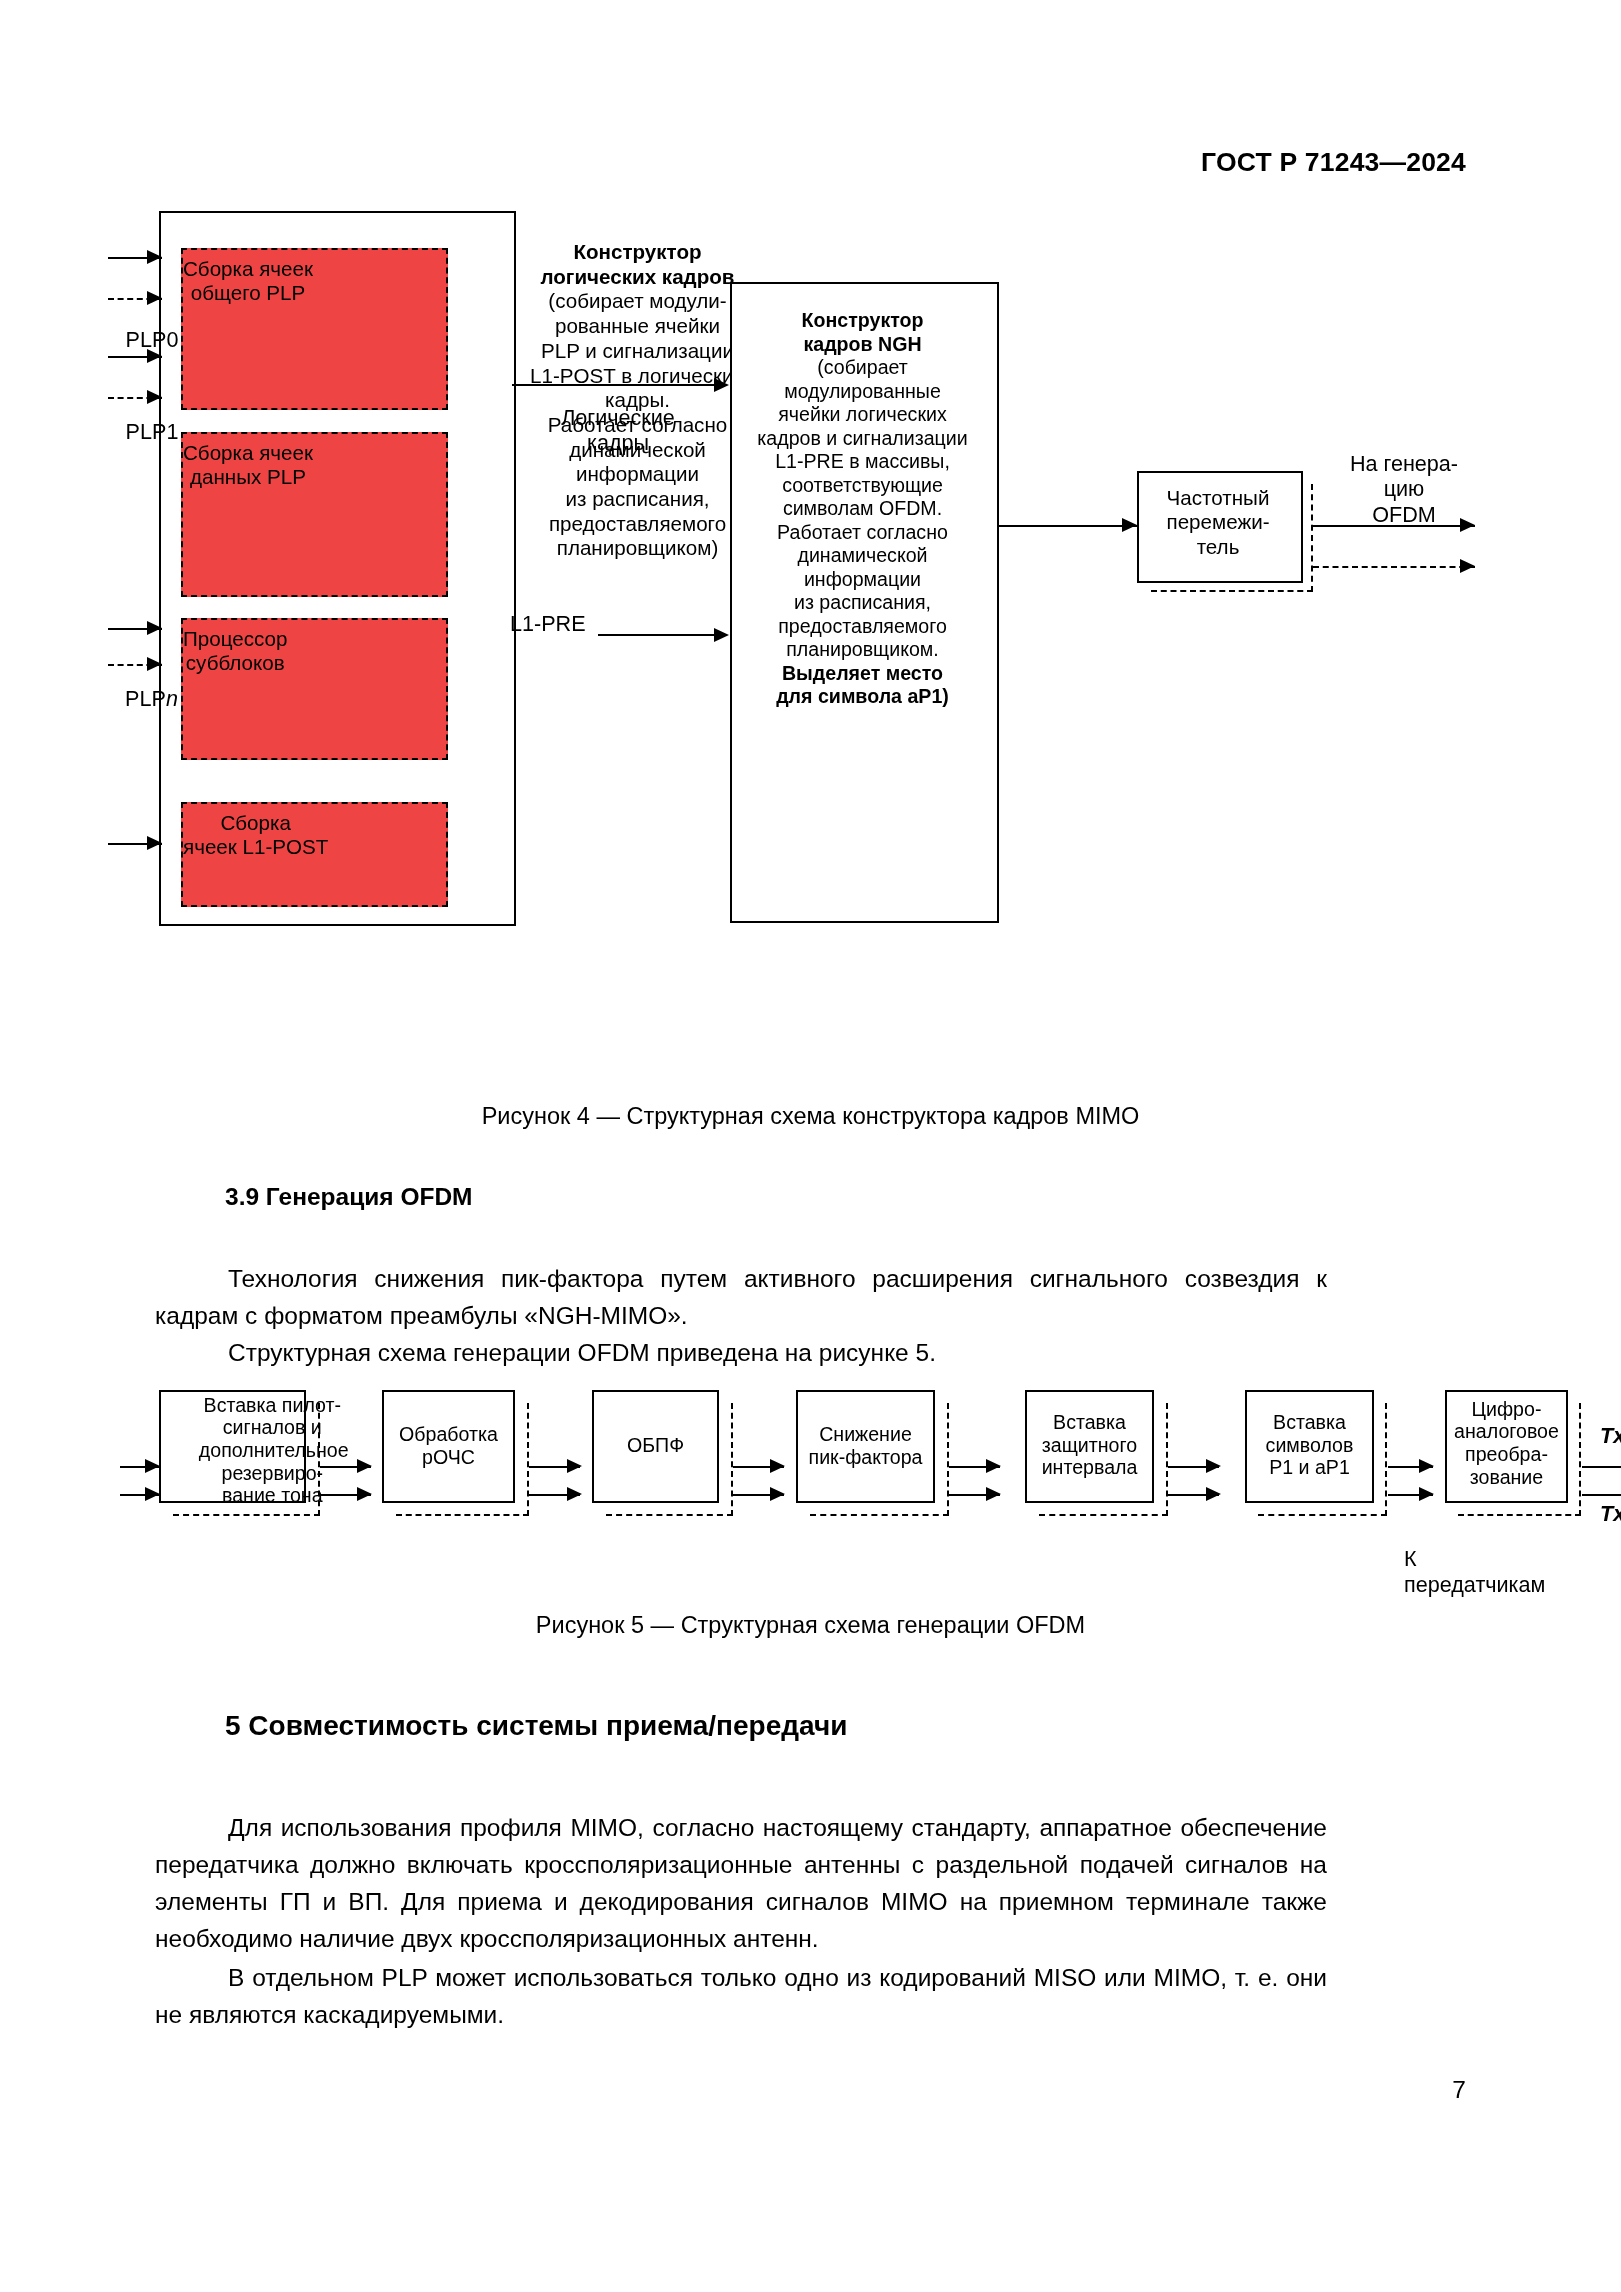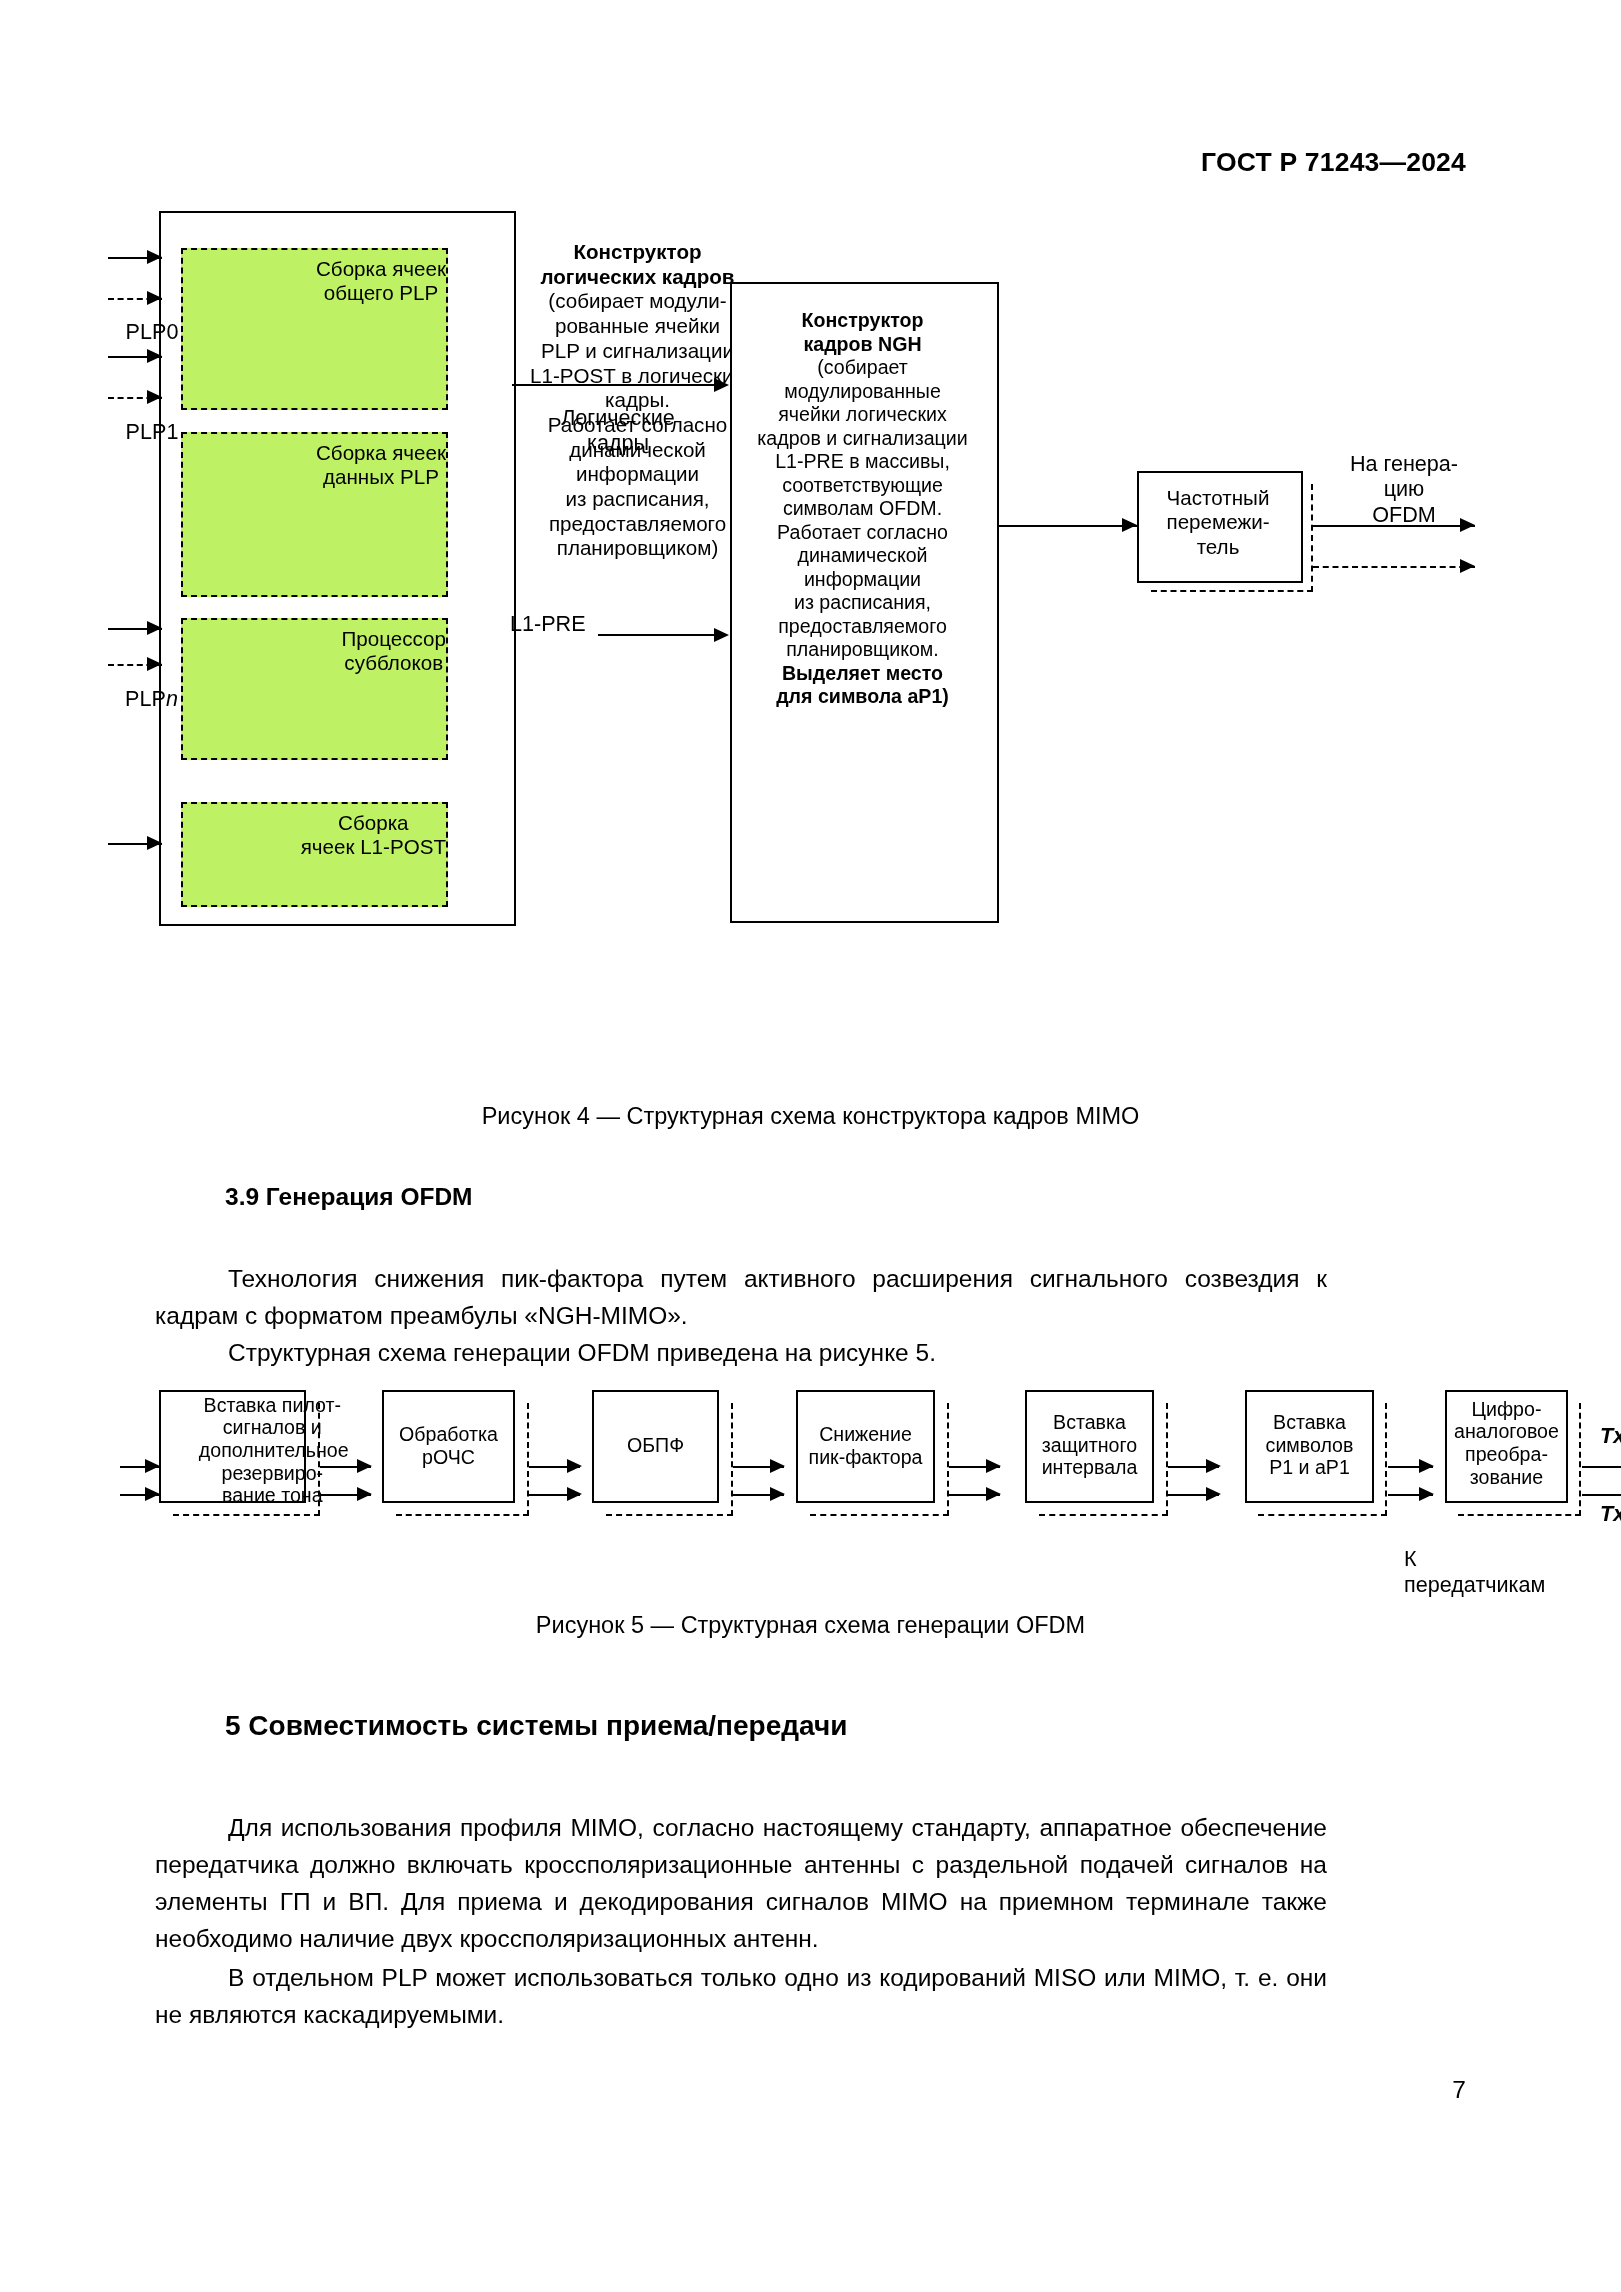--- a/index.html
+++ b/index.html
@@ -20,22 +20,22 @@
     font-size:26.5px;font-weight:bold;letter-spacing:0.2px;
   }
 
   
   #fig4{position:absolute;left:147px;top:211px;width:1333px;height:863px;}
 
   .outerbox{
     position:absolute;border:2.9px solid #000;background:#fff;
   }
   .dashbox{
-    position:absolute;border:2.9px dashed #000;background:#bef264;
-    display:flex;align-items:flex-start;justify-content:flex-end;
+    position:absolute;border:2.9px dashed #000;background:#ef4444;
+    display:flex;align-items:flex-start;justify-content:flex-start;
     box-sizing:border-box;
   }
   .dashbox span{
     display:block;text-align:center;font-size:20.6px;line-height:1.17;
     padding-top:6.9px;
   }
 
   
   #f4-frame{left:11.8px;top:0px;width:353px;height:711px;} 
 
@@ -160,21 +160,21 @@
     </div>
 
     <div class="f5shadow" id="f4-fi-shadow"></div>
     <div class="outerbox" id="f4-fi-box"></div>
     <div id="f4-fi-label">Частотный<br>перемежи-<br>тель</div>
 
     <div class="arrow-solid" style="left:-39px;top:46px;width:54px;"></div>
     <div class="arrow-head" style="left:0px;top:39px;"></div>
     <div class="arrow-dash" style="left:-39px;top:87px;width:54px;"></div>
     <div class="arrow-head" style="left:0px;top:80px;"></div>
-    <div class="f4lab" style="left:-44px;top:108px;width:98px;">PLP0</div>
+    <div class="f4lab" style="left:-44px;top:116px;width:98px;">PLP0</div>
 
     <div class="arrow-solid" style="left:-39px;top:145px;width:54px;"></div>
     <div class="arrow-head" style="left:0px;top:138px;"></div>
     <div class="arrow-dash" style="left:-39px;top:186px;width:54px;"></div>
     <div class="arrow-head" style="left:0px;top:179px;"></div>
     <div class="f4lab" style="left:-44px;top:208px;width:98px;">PLP1</div>
 
     <div class="arrow-solid" style="left:-39px;top:417px;width:54px;"></div>
     <div class="arrow-head" style="left:0px;top:410px;"></div>
     <div class="arrow-dash" style="left:-39px;top:453px;width:54px;"></div>

